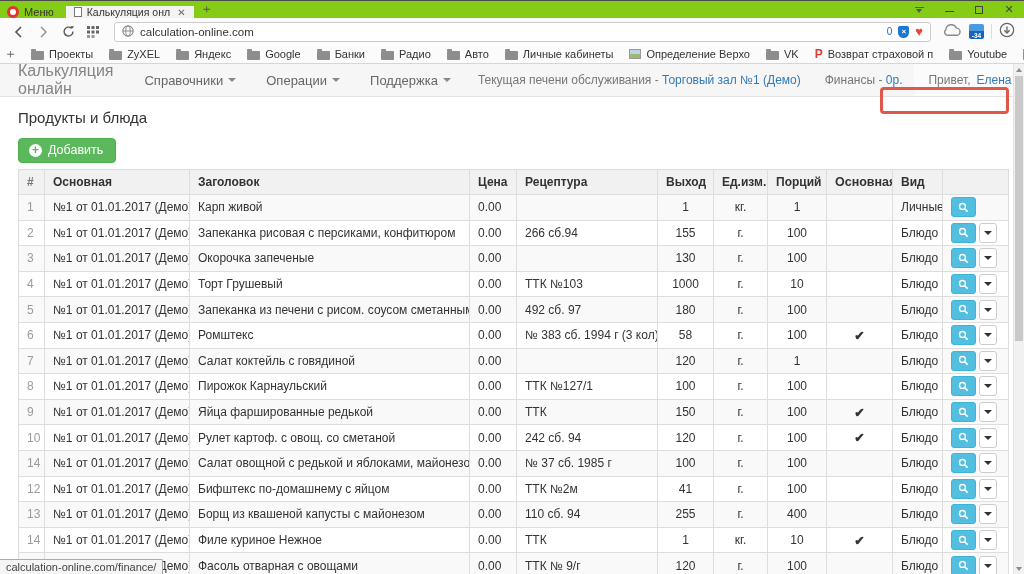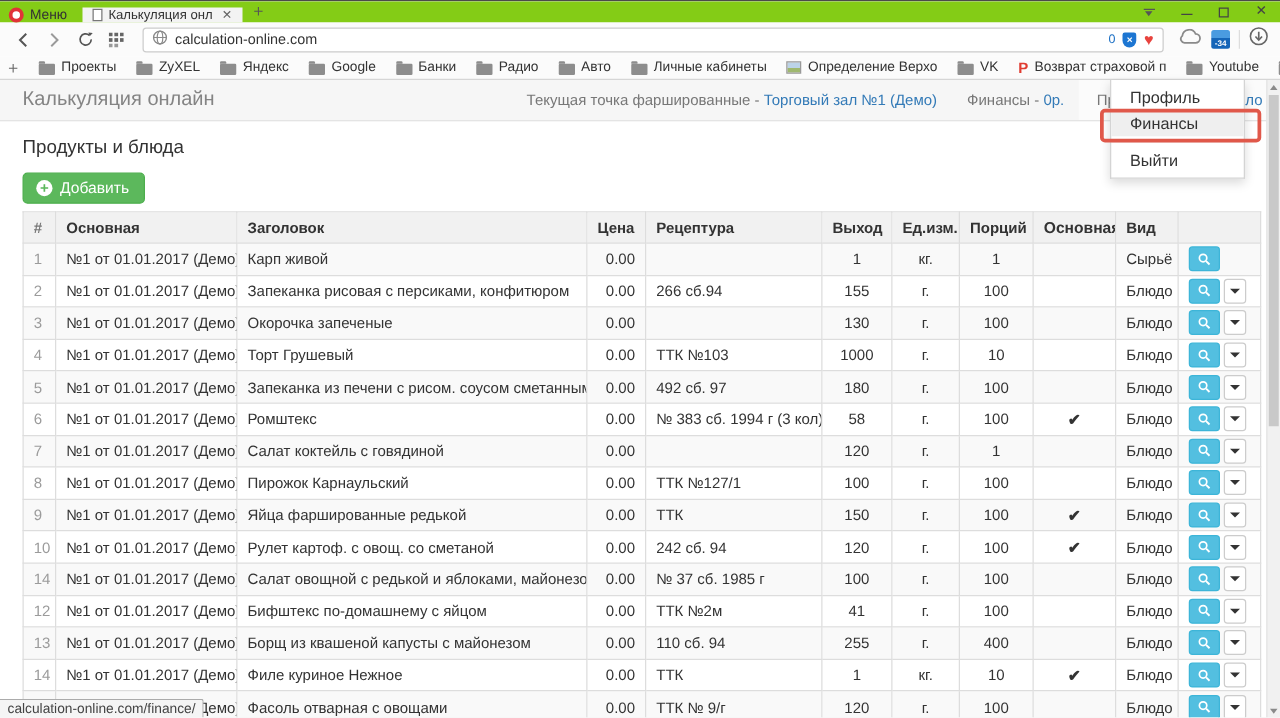--- a/index.html
+++ b/index.html
@@ -67,21 +67,21 @@
   .plus-circle{width:13px;height:13px;border-radius:50%;background:#fff;color:#5cb85c;font-size:12px;line-height:12px;text-align:center;font-weight:bold}
 
   
   table.grid{border-collapse:collapse;table-layout:fixed;width:990px;margin-top:6px;font-size:12px;color:#333}
   table.grid th,table.grid td{border:1px solid #ddd;overflow:hidden;white-space:nowrap}
   table.grid th{background:#f1f1f1;font-weight:bold;text-align:left;padding:5px 8px;height:24px}
   table.grid td{height:25.6px;padding:0 8px}
   tbody tr:nth-child(odd){background:#f9f9f9}
   .c-num{color:#9b9b9b}
   th.c-num{color:#777}
-  .c-price{text-align:right}
+  .c-price{text-align:left}
   .c-output,.c-unit,.c-portions,.c-main{text-align:center}
   .c-main{font-weight:bold;font-size:12.5px}
   .c-action{padding:0 4px 0 8px !important}
   .btn-group{display:inline-flex;align-items:center}
   .btn-search{width:25px;height:20px;background:#53bfe0;border:1px solid #3db5d8;border-radius:3px;display:inline-flex;align-items:center;justify-content:center;cursor:pointer;padding:0}
   .btn-caret{width:18px;height:20px;background:#fff;border:1px solid #ccc;border-radius:3px;margin-left:3px;display:inline-flex;align-items:center;justify-content:center;cursor:pointer}
   .btn-caret .caret-down{border-top-color:#333}
 
   
   .user-dropdown{position:absolute;left:888px;top:0px;width:108px;background:#fff;border:1px solid #d4d4d4;border-top:none;box-shadow:0 3px 8px rgba(0,0,0,.15);padding:3px 0;z-index:50}
@@ -252,23 +252,37 @@
         <span class="bm-item">
           <span class="bm-ic folder"></span>
         </span>
       </span>
   </div>
 
   <div class="page">
 
     <div class="navbar">
       <span class="brand">Калькуляция онлайн</span>
+      <span style="display:flex;align-items:center;height:100%">
+          <span class="nav-item">
+            <span>Справочники</span>
+            <span class="caret-down"></span>
+          </span>
+          <span class="nav-item">
+            <span>Операции</span>
+            <span class="caret-down"></span>
+          </span>
+          <span class="nav-item">
+            <span>Поддержка</span>
+            <span class="caret-down"></span>
+          </span>
+        </span>
       <div class="navbar-right">
         <span class="sp-block">
-          <span>Текущая точка фаршированные -</span>
+          <span>Текущая печени обслуживания -</span>
           <a class="link">Торговый зал №1 (Демо)</a>
         </span>
         <span class="sp-block">
           <span>Финансы -</span>
           <a class="link">0р.</a>
         </span>
         <span class="userbox">
           <span>Привет,</span>
           <a class="link">Елена Будзило</a>
 
@@ -316,21 +330,21 @@
             <tr>
               <td class="c-num">1</td>
               <td class="c-contract">№1 от 01.01.2017 (Демо)</td>
               <td class="c-title">Карп живой</td>
               <td class="c-price">0.00</td>
               <td class="c-recipe"></td>
               <td class="c-output">1</td>
               <td class="c-unit">кг.</td>
               <td class="c-portions">1</td>
               <td class="c-main"></td>
-              <td class="c-kind">Сырьё</td>
+              <td class="c-kind">Личные</td>
               <td class="c-action"><span class="btn-group">
                   <button class="btn-search">
                     <svg width="11" height="11" viewBox="0 0 16 16">
                       <circle cx="6.5" cy="6.5" r="4.3" fill="none" stroke="#fff" stroke-width="2"></circle>
                       <line x1="10" y1="10" x2="14" y2="14" stroke="#fff" stroke-width="2.2"></line>
                     </svg>
                   </button>
                 </span></td>
             </tr>
             <tr>
@@ -652,26 +666,20 @@
                   </button>
                   <button class="btn-caret">
                     <span class="caret-down"></span>
                   </button>
                 </span></td>
             </tr>
           </tbody>
       </table>
     </div>
 
-    <div class="user-dropdown">
-        <div class="dd-item">Профиль</div>
-        <div class="dd-item active">Финансы</div>
-        <div class="dd-divider"></div>
-        <div class="dd-item">Выйти</div>
-      </div>
     <div class="annotation-box"></div>
 
     <div class="vscroll">
       <span class="vs-arrow up">
           <span class="tri-up"></span>
         </span>
       <span class="vs-thumb"></span>
       <span class="vs-arrow down">
           <span class="tri-dn"></span>
         </span>

